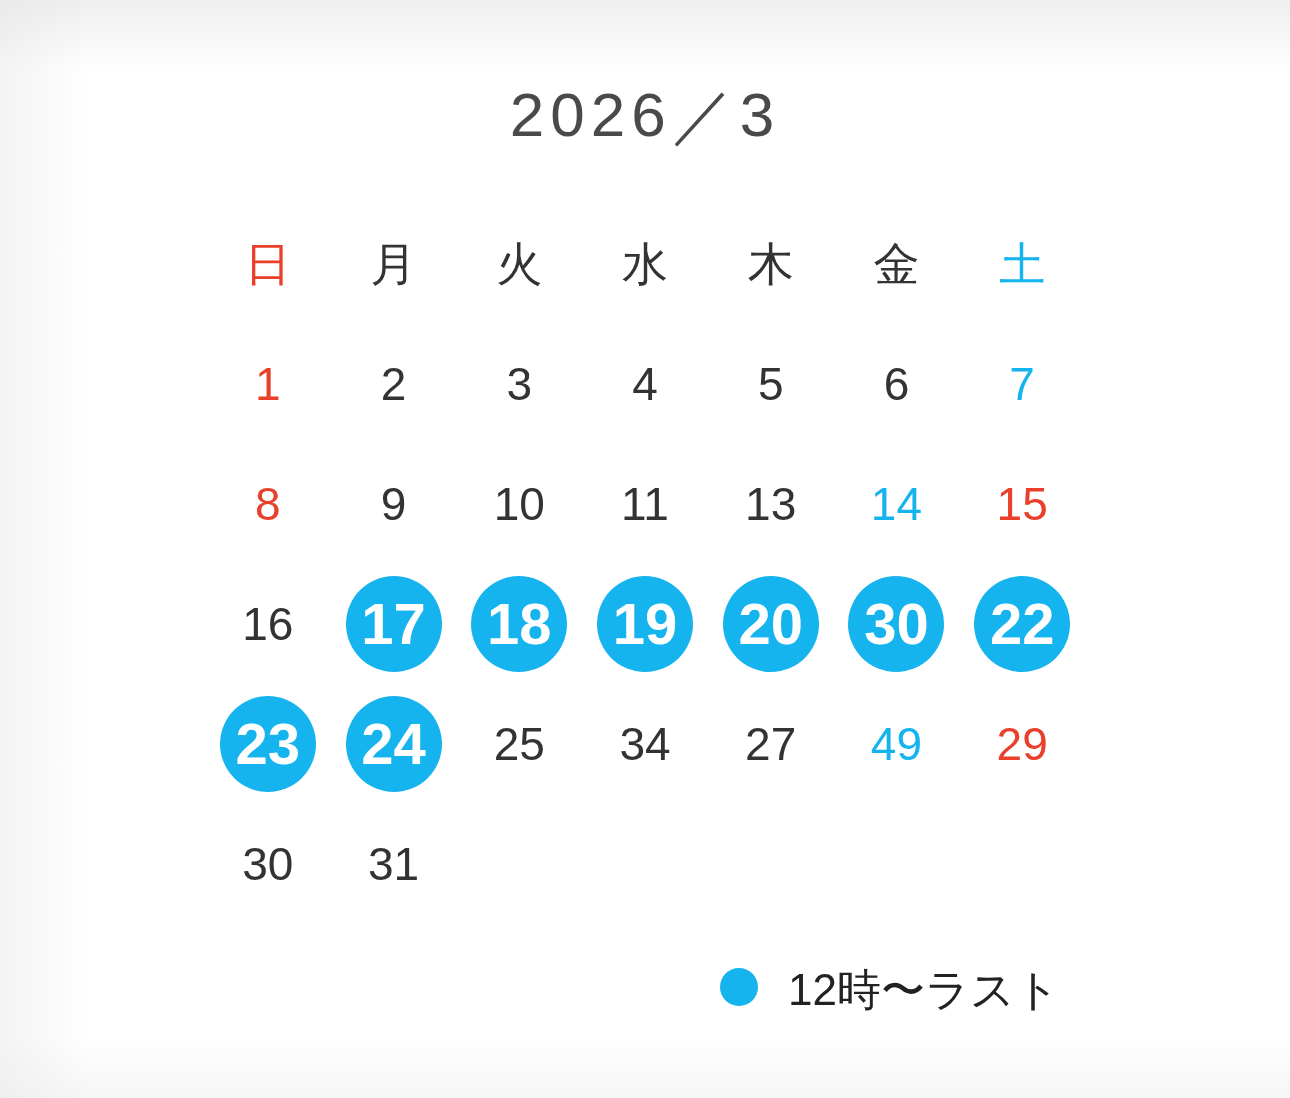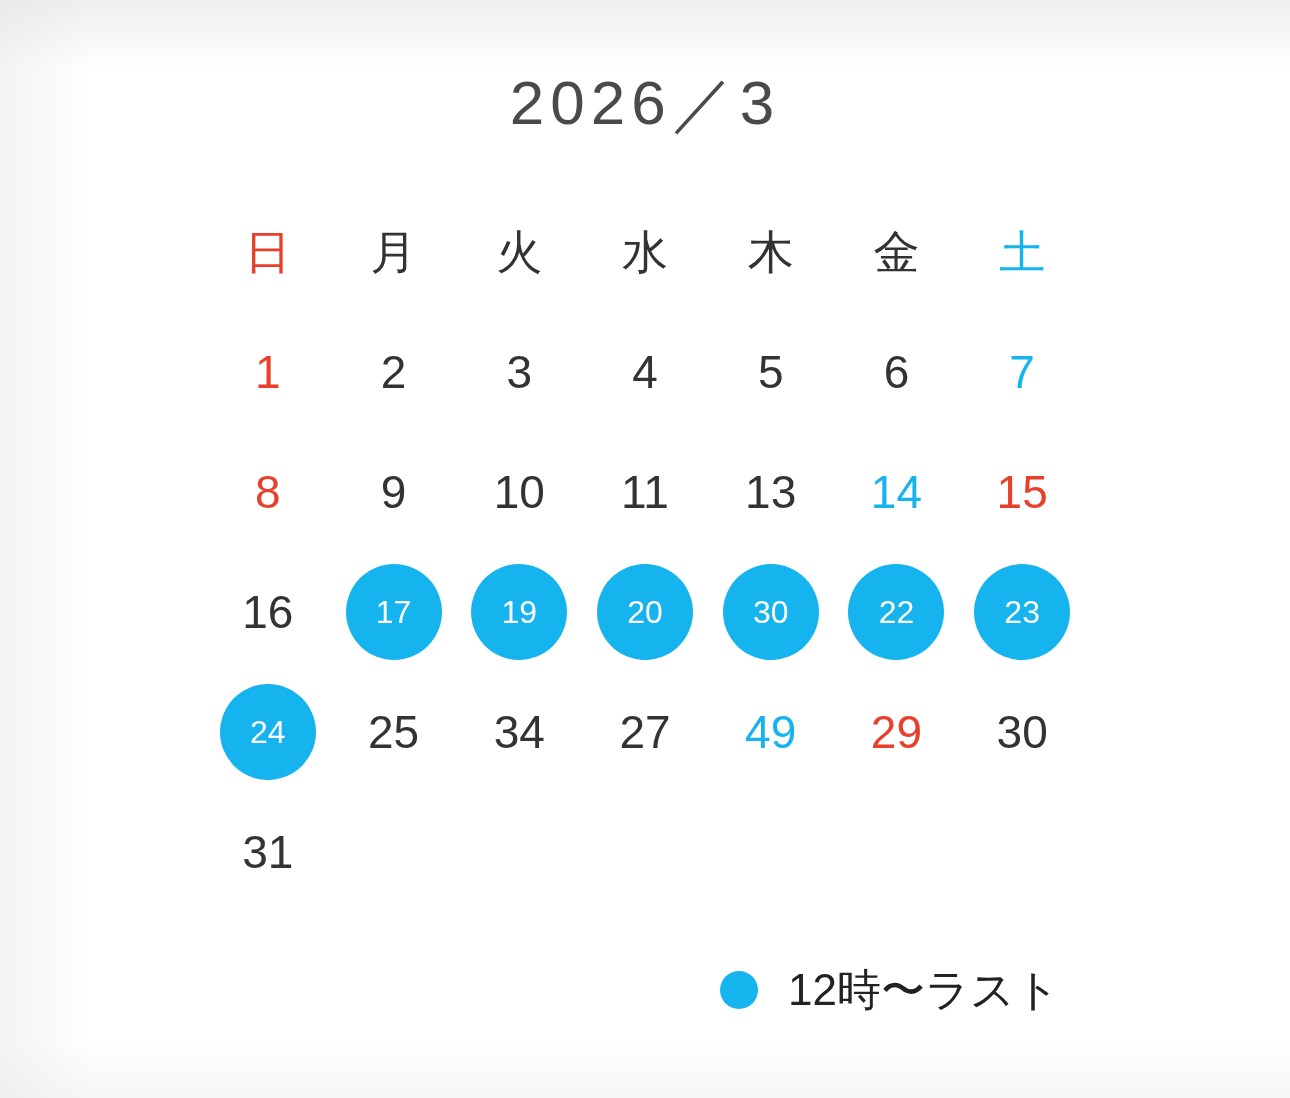--- a/index.html
+++ b/index.html
@@ -22,21 +22,21 @@
       linear-gradient(to bottom, rgba(225,225,225,0.55) 0px, rgba(255,255,255,0) 70px),
       linear-gradient(to right, rgba(232,232,232,0.5) 0px, rgba(255,255,255,0) 90px),
       linear-gradient(to top, rgba(235,235,235,0.45) 0px, rgba(255,255,255,0) 60px);
     pointer-events: none;
   }
   .calendar {
     position: relative;
     width: 1290px;
     height: 1098px;
     box-sizing: border-box;
-    padding: 0;
+    padding: 12px;
   }
   .cal-title {
     text-align: center;
     font-size: 62px;
     font-weight: 400;
     color: #4a4a4a;
     letter-spacing: 6px;
     padding-top: 72px;
     line-height: 1;
   }
@@ -69,30 +69,29 @@
     justify-content: center;
     border-radius: 50%;
     box-sizing: border-box;
   }
   .day.sun { color: #e8402a; }
   .day.sat { color: #16b4ef; }
   .day.empty { visibility: hidden; }
   .day.marked {
     background: #16b4ef;
     color: #ffffff;
-    font-weight: normal;
-    font-size: 32px;
+    font-weight: bold;
+    font-size: 58px;
   }
   .legend {
     position: absolute;
     left: 0;
     right: 0;
     bottom: 86px;
     display: flex;
-    align-items: center;
     justify-content: flex-end;
     padding-right: 230px;
     gap: 30px;
   }
   .legend-dot {
     width: 38px;
     height: 38px;
     border-radius: 50%;
     background: #16b4ef;
     flex: 0 0 auto;
@@ -132,20 +131,21 @@
     <div class="day sun">8</div>
     <div class="day">9</div>
     <div class="day">10</div>
     <div class="day">11</div>
     <div class="day">13</div>
     <div class="day sat">14</div>
 
     <div class="day sun">15</div>
     <div class="day">16</div>
     <div class="day marked">17</div>
+    <div class="day marked">18</div>
     <div class="day marked">19</div>
     <div class="day marked">20</div>
     <div class="day marked">30</div>
 
     <div class="day marked">22</div>
     <div class="day marked">23</div>
     <div class="day marked">24</div>
     <div class="day">25</div>
     <div class="day">34</div>
     <div class="day">27</div>

